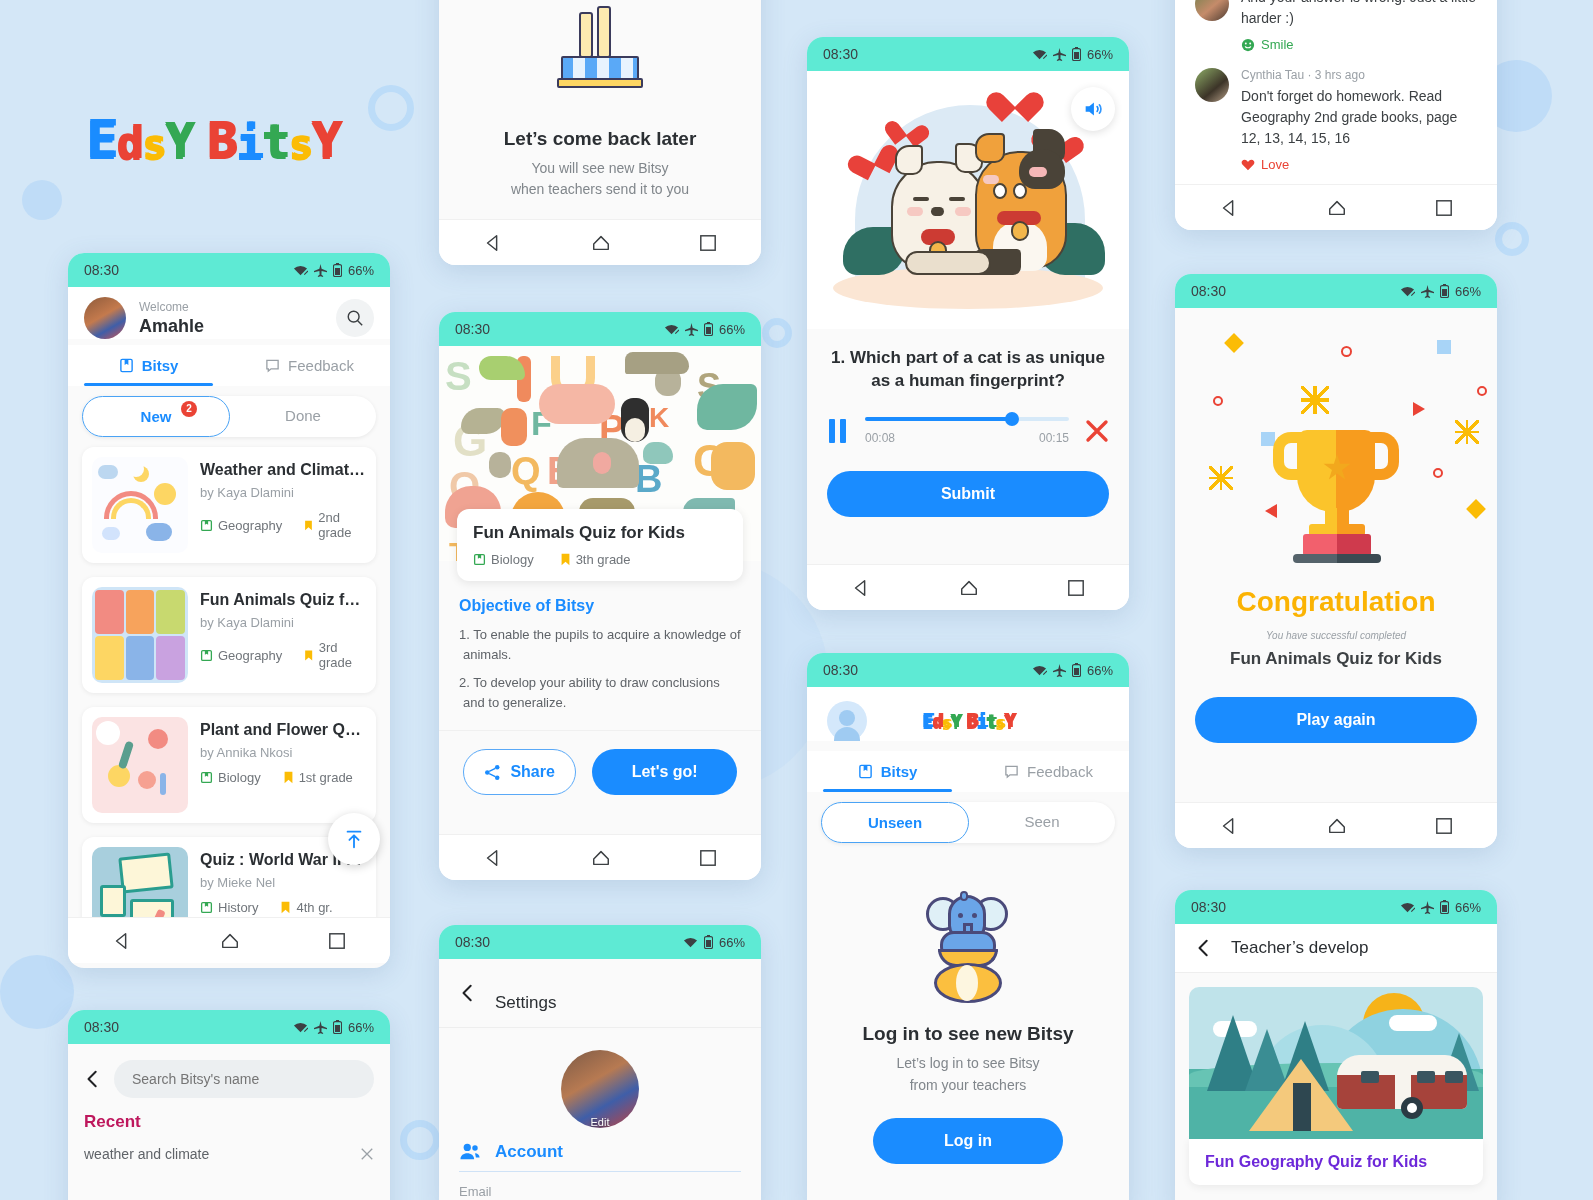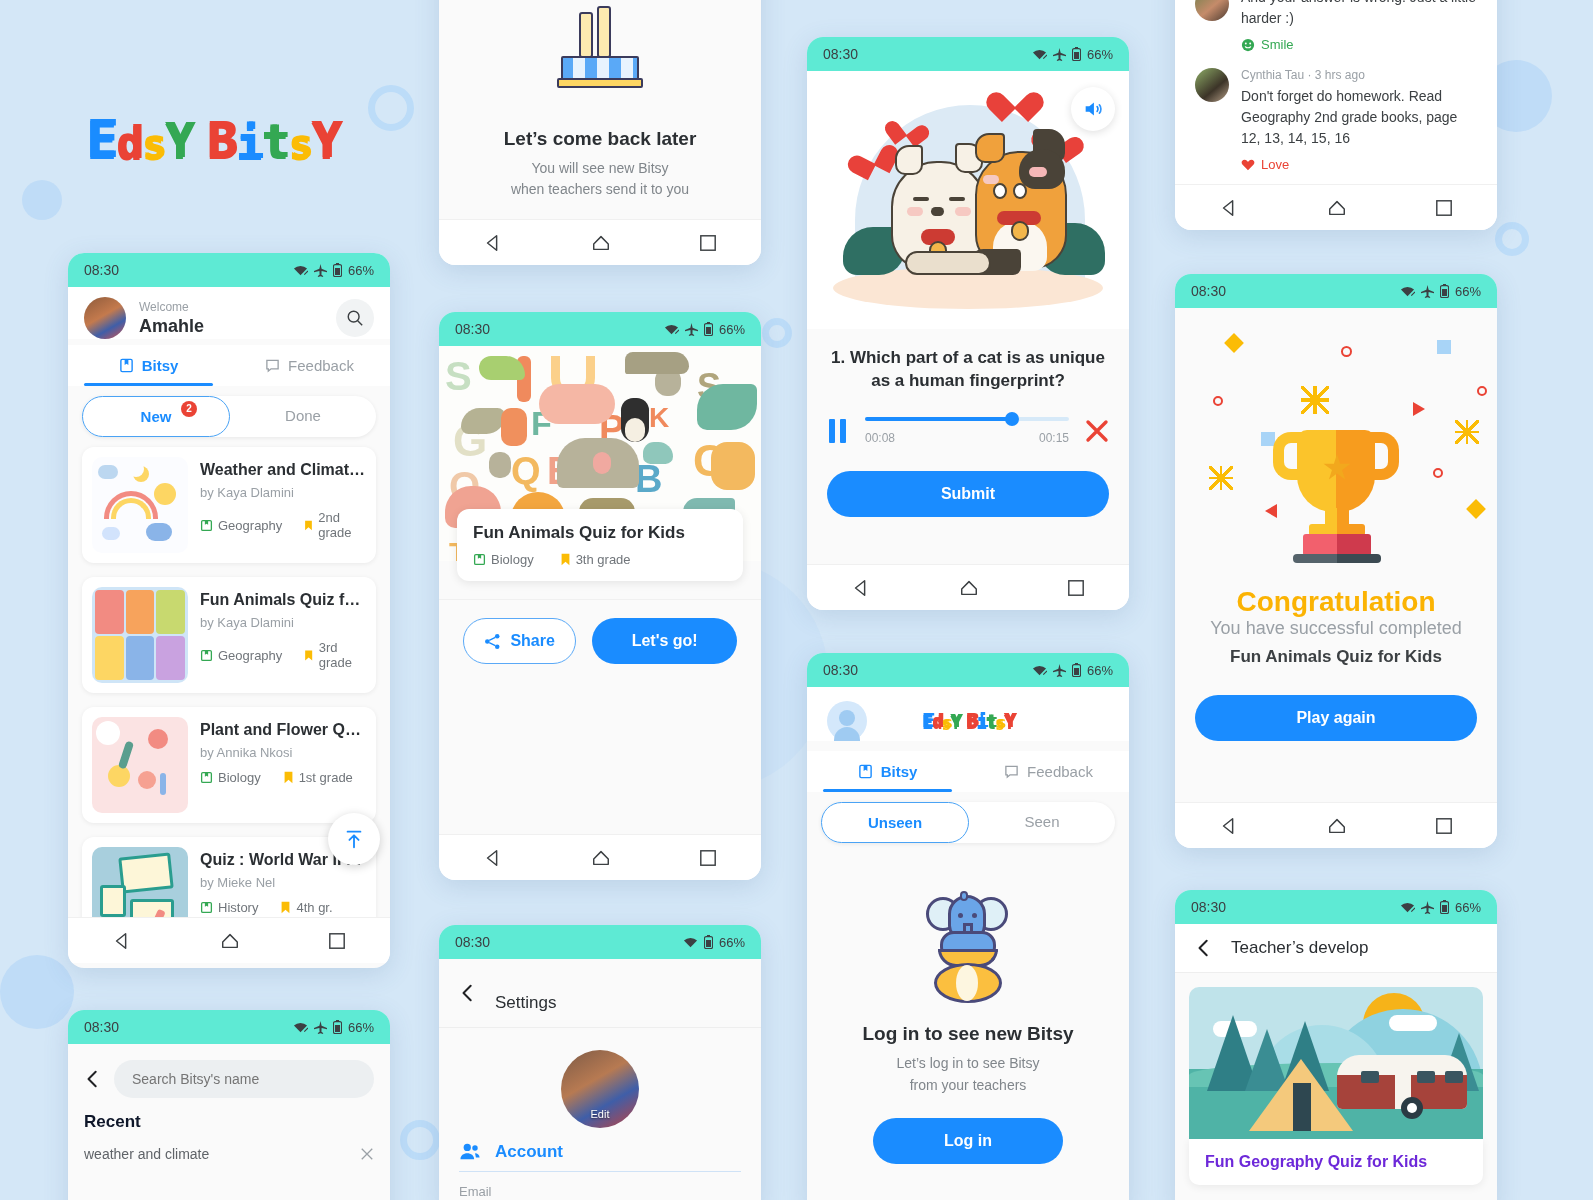--- a/index.html
+++ b/index.html
@@ -352,21 +352,21 @@
       <span>66%</span>
     </span>
   </div>
   <div style="background:#fafafa;padding:16px 16px 0;display:flex;align-items:center;gap:12px;">
     <svg width="18" height="18" viewBox="0 0 20 20">
         <path d="M13 2 5 10l8 8" fill="none" stroke="#202124" stroke-width="2.2" stroke-linecap="round" stroke-linejoin="round"></path>
       </svg>
     <input style="flex: 1 1 0%; border: none; background: rgb(236, 239, 241); border-radius: 22px; padding: 11px 18px; font-size: 14px; color: rgb(95, 99, 104); font-family: &quot;Liberation Sans&quot;, sans-serif; outline: none;" placeholder="Search Bitsy's name">
   </div>
   <div style="padding:14px 16px 0;">
-    <div style="font-size:17px;font-weight:700;color:#0f172a;">Recent</div>
+    <div style="font-size:17px;font-weight:700;color:#be185d;">Recent</div>
     <div style="display:flex;align-items:center;justify-content:space-between;margin-top:14px;">
       <span style="font-size:14px;color:#5f6368;">weather and climate</span>
       <svg width="14" height="14" viewBox="0 0 16 16">
           <path d="M2 2 14 14M14 2 2 14" stroke="#9aa0a6" stroke-width="1.5"></path>
         </svg>
     </div>
   </div>
 </div>
 
 <div class="phone" style="left:439px;top:-120px;width:322px;height:385px;">
@@ -469,20 +469,25 @@
       </span>
       <span style="display:flex;align-items:center;gap:5px;">
         <svg width="11" height="13" viewBox="0 0 12 15">
             <path d="M1.5 1h9v13l-4.5-4-4.5 4z" fill="#fbbc05"></path>
           </svg>
         <span>3th grade</span>
       </span>
     </div>
   </div>
 
+  <div style="padding:16px 20px 0;">
+    <div style="font-size:16px;font-weight:700;color:#1a8cff;">Objective of Bitsy</div>
+    <div style="font-size:13px;color:#5f6368;line-height:1.5;margin-top:10px;padding-left:4px;text-indent:-4px;">1. To enable the pupils to acquire a knowledge of animals.</div>
+    <div style="font-size:13px;color:#5f6368;line-height:1.5;margin-top:9px;padding-left:4px;text-indent:-4px;">2. To develop your ability to draw conclusions and to generalize.</div>
+  </div>
 
   <div style="display:flex;gap:16px;padding:18px 24px 0;border-top:1px solid #f0f0f0;margin-top:18px;">
     <button class="btn-outline" style="flex:1;">
       <svg width="17" height="17" viewBox="0 0 18 18">
           <circle cx="14" cy="3.5" r="2.4" fill="#1a8cff"></circle>
           <circle cx="3.5" cy="9" r="2.4" fill="#1a8cff"></circle>
           <circle cx="14" cy="14.5" r="2.4" fill="#1a8cff"></circle>
           <path d="M12 4.6 5.5 7.9M5.5 10.1 12 13.4" stroke="#1a8cff" stroke-width="1.4"></path>
         </svg>
       <span>Share</span>
@@ -519,21 +524,21 @@
     </span>
   </div>
   <div style="background:#fafafa;display:flex;align-items:center;gap:18px;padding:14px 20px;border-bottom:1px solid #eee;">
     <svg width="18" height="18" viewBox="0 0 20 20">
         <path d="M13 2 5 10l8 8" fill="none" stroke="#202124" stroke-width="2.2" stroke-linecap="round" stroke-linejoin="round"></path>
       </svg>
     <span style="font-size:17px;color:#2b2f33;margin-top:20px;">Settings</span>
   </div>
   <div style="display:flex;justify-content:center;padding:22px 0 14px;">
     <div class="avatar" style="width:78px;height:78px;background:linear-gradient(150deg,#7c5a46,#b77a52 40%,#3f5ea8 66%,#c3413c);display:flex;align-items:flex-end;justify-content:center;">
-      <span style="font-size:11px;color:#fff;padding-bottom:8px;text-shadow:0 1px 2px rgba(0,0,0,.6);">Edit</span>
+      <span style="font-size:11px;color:#fff;padding-bottom:0;text-shadow:0 1px 2px rgba(0,0,0,.6);">Edit</span>
     </div>
   </div>
   <div style="padding:0 20px;">
     <div style="display:flex;align-items:center;gap:14px;padding-bottom:9px;border-bottom:1.5px solid #cfe2f6;">
       <svg width="22" height="20" viewBox="0 0 24 22">
           <circle cx="9" cy="6" r="4" fill="#1a8cff"></circle>
           <circle cx="17.5" cy="6.5" r="3" fill="#1a8cff"></circle>
           <path d="M1.5 19c0-4 3.4-6.5 7.5-6.5s7.5 2.5 7.5 6.5z" fill="#1a8cff"></path>
           <path d="M17.5 12.5c2.8 0 5 1.8 5 4.5h-4" fill="#1a8cff"></path>
         </svg>
@@ -848,21 +853,21 @@
     <div style="position:absolute;left:194px;top:124px;width:30px;height:48px;border:11px solid #f79c1e;border-left:none;border-radius:0 18px 18px 0;"></div>
     <div style="position:absolute;left:148px;top:146px;width:28px;height:28px;background:#f2a81d;clip-path:polygon(50% 0%,61% 35%,98% 35%,68% 57%,79% 91%,50% 70%,21% 91%,32% 57%,2% 35%,39% 35%);"></div>
     <div style="position:absolute;left:150px;top:200px;width:24px;height:22px;background:linear-gradient(90deg,#fbc42b 50%,#f79c1e 50%);"></div>
     <div style="position:absolute;left:134px;top:216px;width:56px;height:12px;background:linear-gradient(90deg,#fbc42b 50%,#f79c1e 50%);border-radius:3px;"></div>
     <div style="position:absolute;left:128px;top:226px;width:68px;height:22px;background:linear-gradient(90deg,#f2606d 50%,#cf3a4d 50%);border-radius:3px;"></div>
     <div style="position:absolute;left:118px;top:246px;width:88px;height:9px;background:linear-gradient(90deg,#55636b 50%,#3c4a52 50%);border-radius:4px;"></div>
   </div>
 
   <div style="text-align:center;padding:0 20px;">
     <div style="font-size:28px;font-weight:700;color:#fbb303;">Congratulation</div>
-    <div style="font-size:18px;color:#9aa0a6;">You have successful completed</div>
+    <div style="font-size:10px;color:#9aa0a6;margin-top:12px;font-style:italic;">You have successful completed</div>
     <div style="font-size:17px;font-weight:700;color:#3c4043;margin-top:8px;">Fun Animals Quiz for Kids</div>
     <button class="btn-primary" style="margin-top:28px;">Play again</button>
   </div>
 
   <div class="navbar" style="position:absolute;bottom:0;width:100%;">
     <svg width="20" height="20" viewBox="0 0 22 22">
         <path d="M15 3 5 11l10 8z" fill="none" stroke="#3c4043" stroke-width="1.6" stroke-linejoin="round"></path>
       </svg>
     <svg width="20" height="20" viewBox="0 0 22 22">
         <path d="M3 12 11 4l8 8v6H3z" fill="none" stroke="#3c4043" stroke-width="1.6" stroke-linejoin="round"></path>

